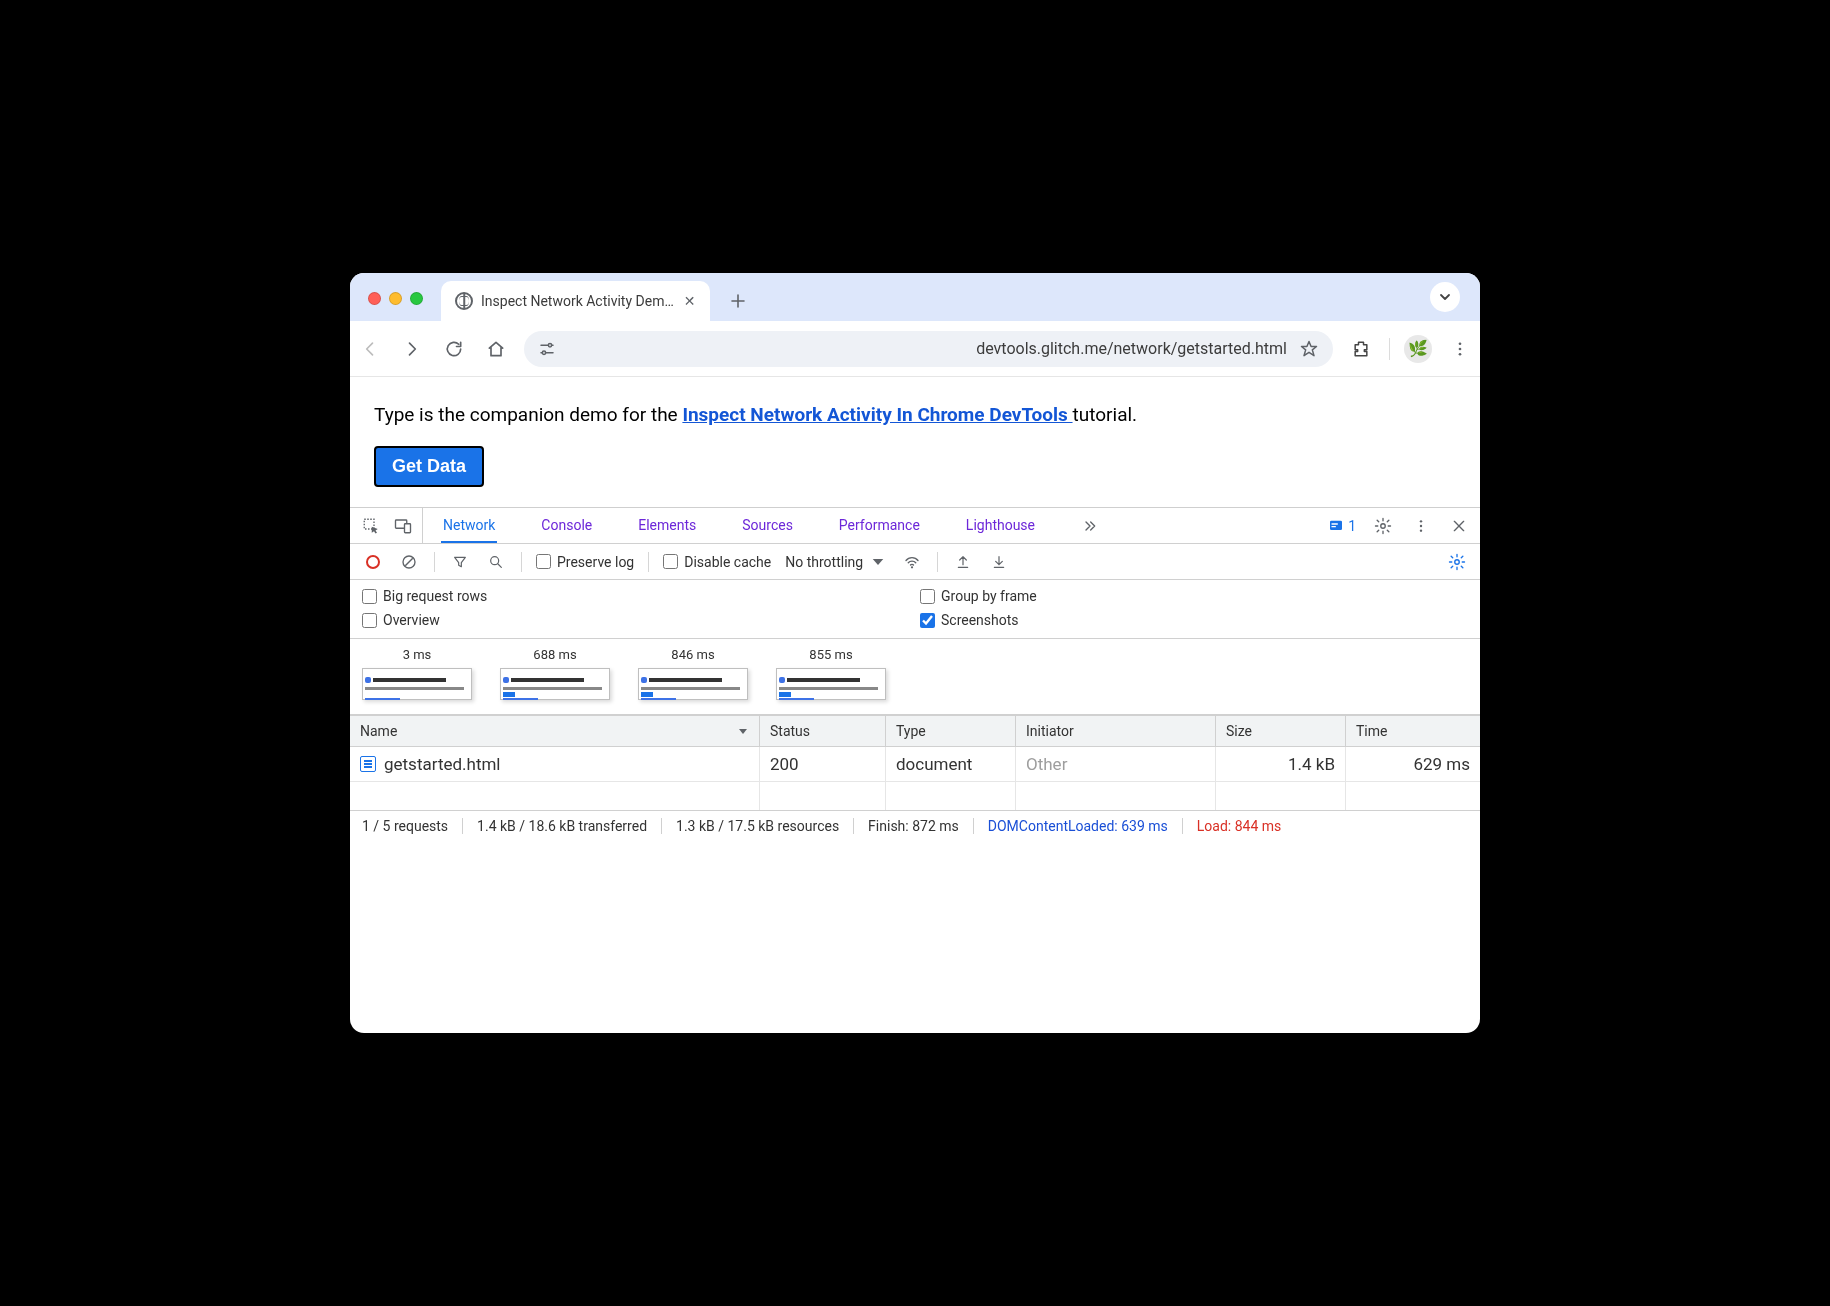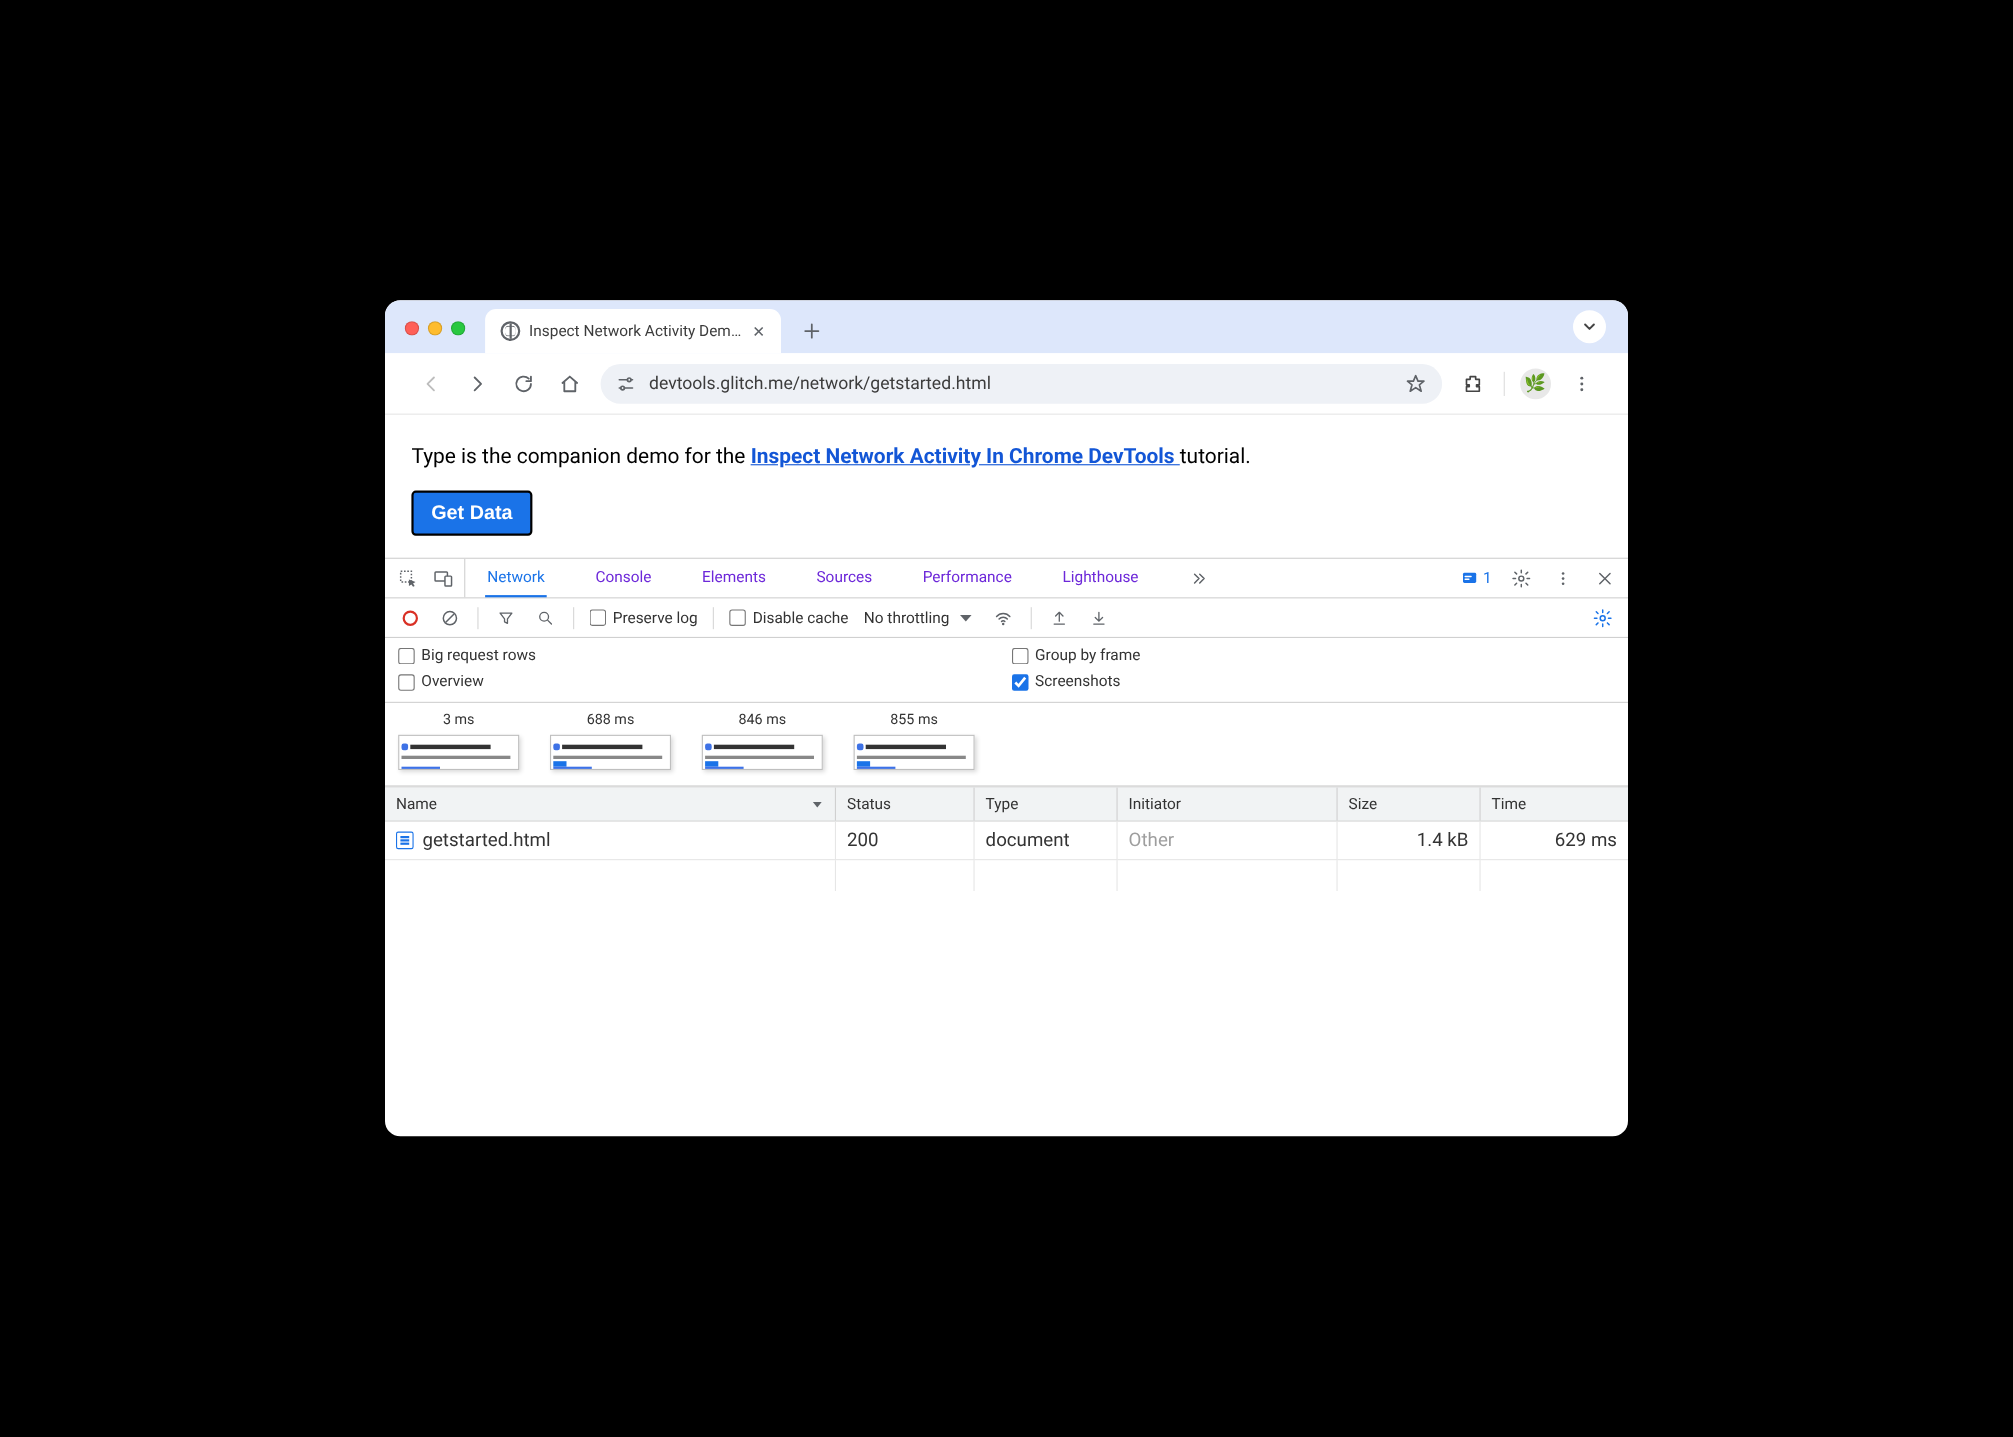--- a/index.html
+++ b/index.html
@@ -102,23 +102,24 @@
     display: flex; align-items: center; justify-content: center;
     color: #444;
   }
 
   
   .addrrow {
     height: 56px;
     background: #fff;
     display: flex;
     align-items: center;
-    padding: 0 28px;
+    padding: 0 6px;
     gap: 14px;
     border-bottom: 1px solid #e6e6e6;
+    text-align: right;
   }
   .navbtn { width: 28px; height: 28px; display: flex; align-items: center; justify-content: center; color: #5f6368; border-radius: 50%; }
   .navbtn.disabled { color: #bdbdbd; }
   .omnibox {
     flex: 1;
     height: 36px;
     background: #eef1f6;
     border-radius: 18px;
     display: flex;
     align-items: center;
@@ -556,17 +557,25 @@
         <div class="nt-blank">
           <div></div>
             <div></div>
             <div></div>
             <div></div>
             <div></div>
             <div style="border-right:none"></div>
         </div>
       </div>
 
+      <div class="dt-status">
+        <span class="seg">1 / 5 requests</span>
+        <span class="seg">1.4 kB / 18.6 kB transferred</span>
+        <span class="seg">1.3 kB / 17.5 kB resources</span>
+        <span class="seg">Finish: 872 ms</span>
+        <span class="seg dcl">DOMContentLoaded: 639 ms</span>
+        <span class="seg load" style="border-right:none">Load: 844 ms</span>
+      </div>
 
     </div>
 
   </div>
 </div>
 
 </body></html>

